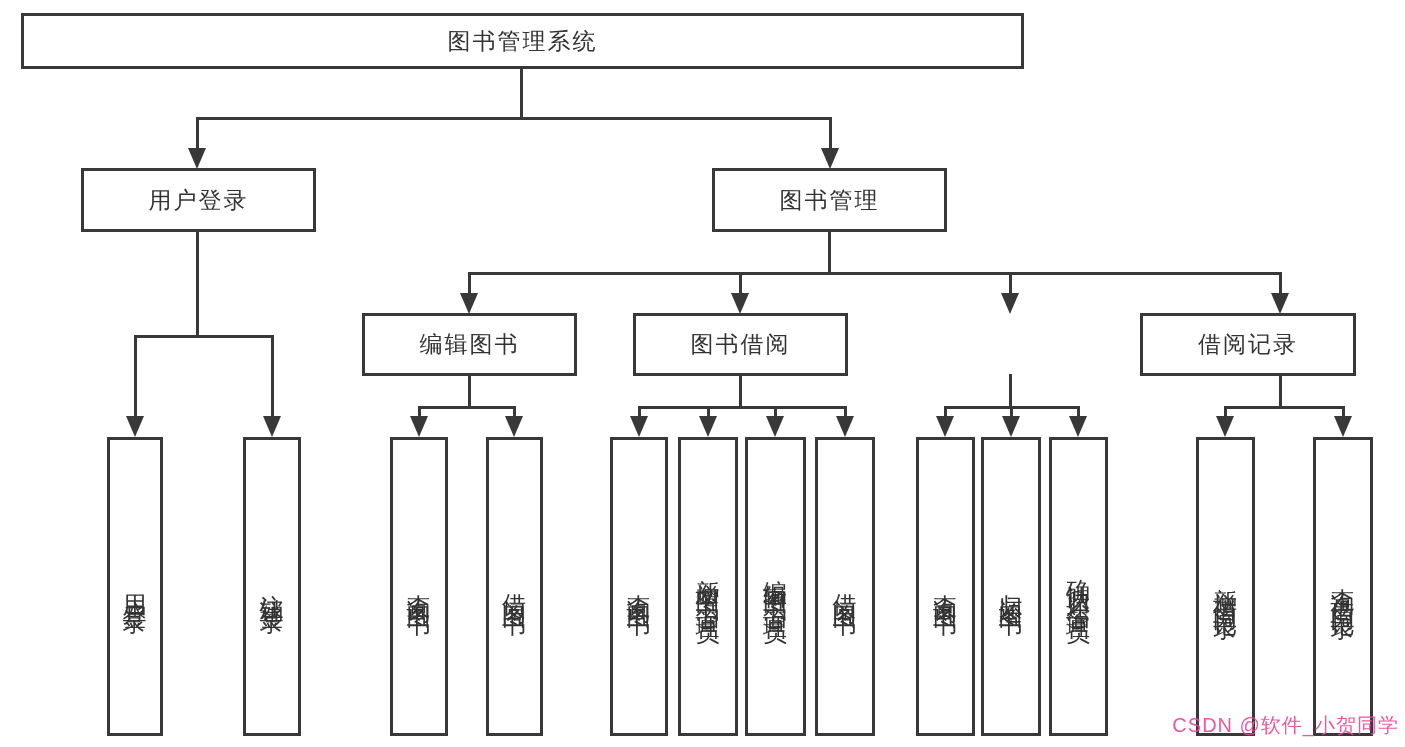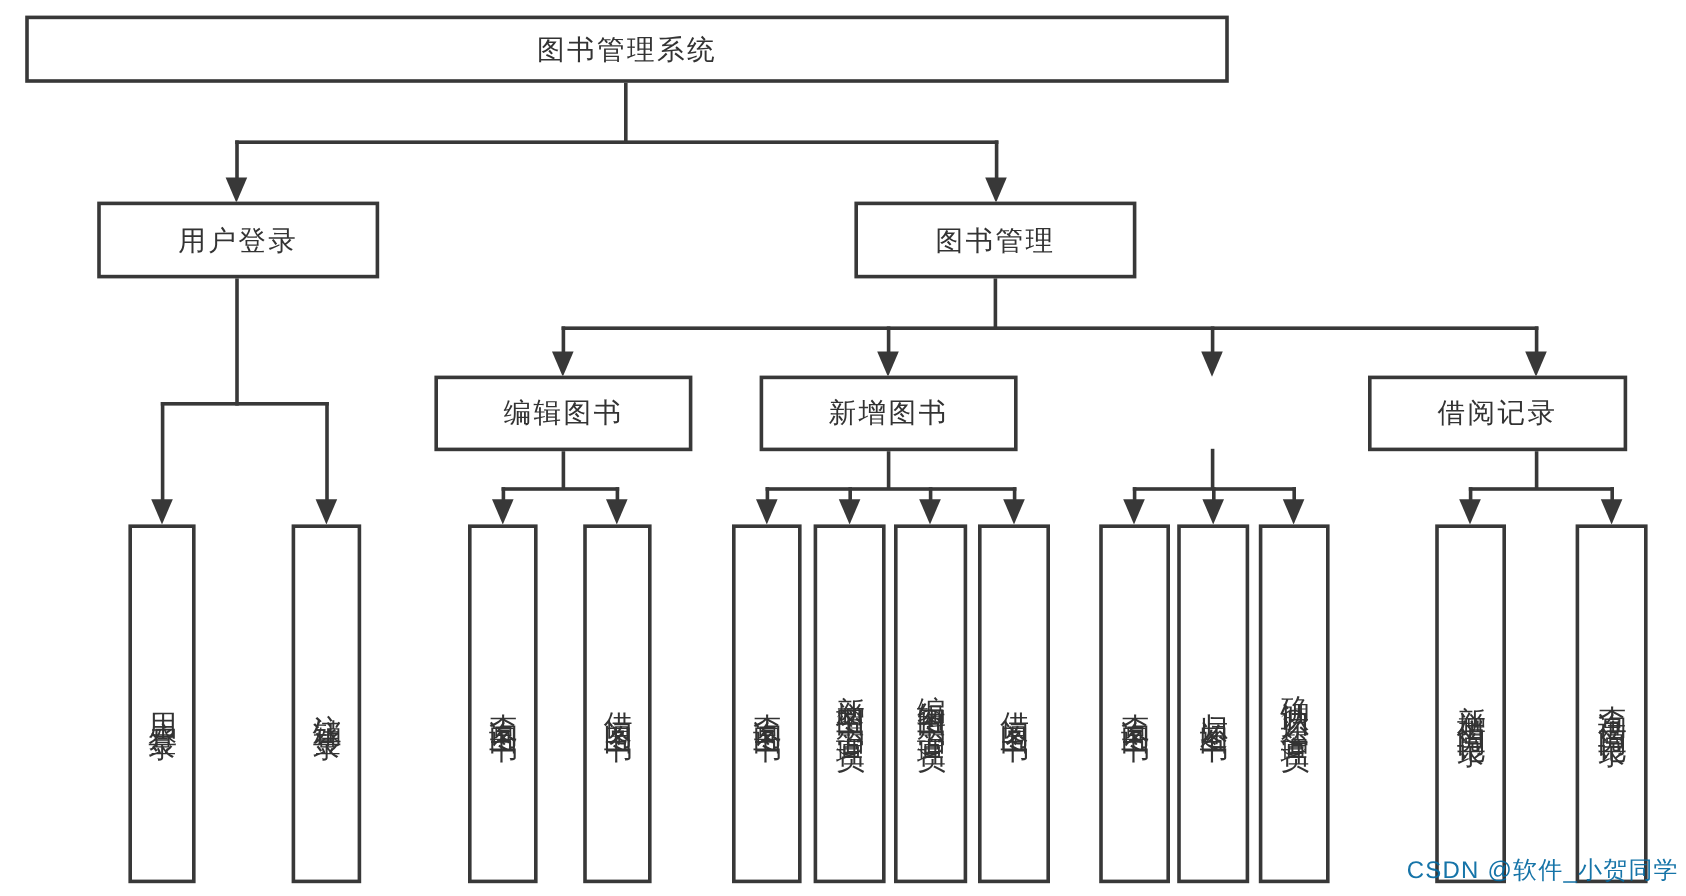--- a/index.html
+++ b/index.html
@@ -47,21 +47,21 @@
     border-right: 9px solid transparent;
     border-top: 21px solid #383838;
     z-index: 1;
   }
 
   .watermark {
     position: absolute;
     right: 6px;
     bottom: 8px;
     font-size: 20px;
-    color: #0369a1;
+    color: #ec4899;
     opacity: 0.92;
     letter-spacing: 1px;
     z-index: 5;
     white-space: nowrap;
   }
 </style>
 </head>
 <body>
 
 <div class="canvas">
@@ -90,21 +90,21 @@
   <div class="vl" style="left:468px; top:272px; height:25px;"></div>
   <div class="arrow" style="left:460px; top:293px;"></div>
   <div class="vl" style="left:739px; top:272px; height:25px;"></div>
   <div class="arrow" style="left:731px; top:293px;"></div>
   <div class="vl" style="left:1009px; top:272px; height:25px;"></div>
   <div class="arrow" style="left:1001px; top:293px;"></div>
   <div class="vl" style="left:1279px; top:272px; height:25px;"></div>
   <div class="arrow" style="left:1271px; top:293px;"></div>
 
   <div class="box hbox" style="left:362px; top:313px; width:215px; height:63px;">编辑图书</div>
-  <div class="box hbox" style="left:633px; top:313px; width:215px; height:63px;">新增图书</div>
+  <div class="box hbox" style="left:633px; top:313px; width:215px; height:63px;">图书借阅</div>
   <div class="box hbox" style="left:1140px; top:313px; width:216px; height:63px;">借阅记录</div>
 
   <div class="vl" style="left:468px; top:374px; height:34px;"></div>
   <div class="hl" style="left:418px; top:406px; width:98px;"></div>
   <div class="vl" style="left:418px; top:406px; height:13px;"></div>
   <div class="arrow" style="left:410px; top:416px;"></div>
   <div class="vl" style="left:513px; top:406px; height:13px;"></div>
   <div class="arrow" style="left:505px; top:416px;"></div>
 
   <div class="vl" style="left:739px; top:374px; height:34px;"></div>

